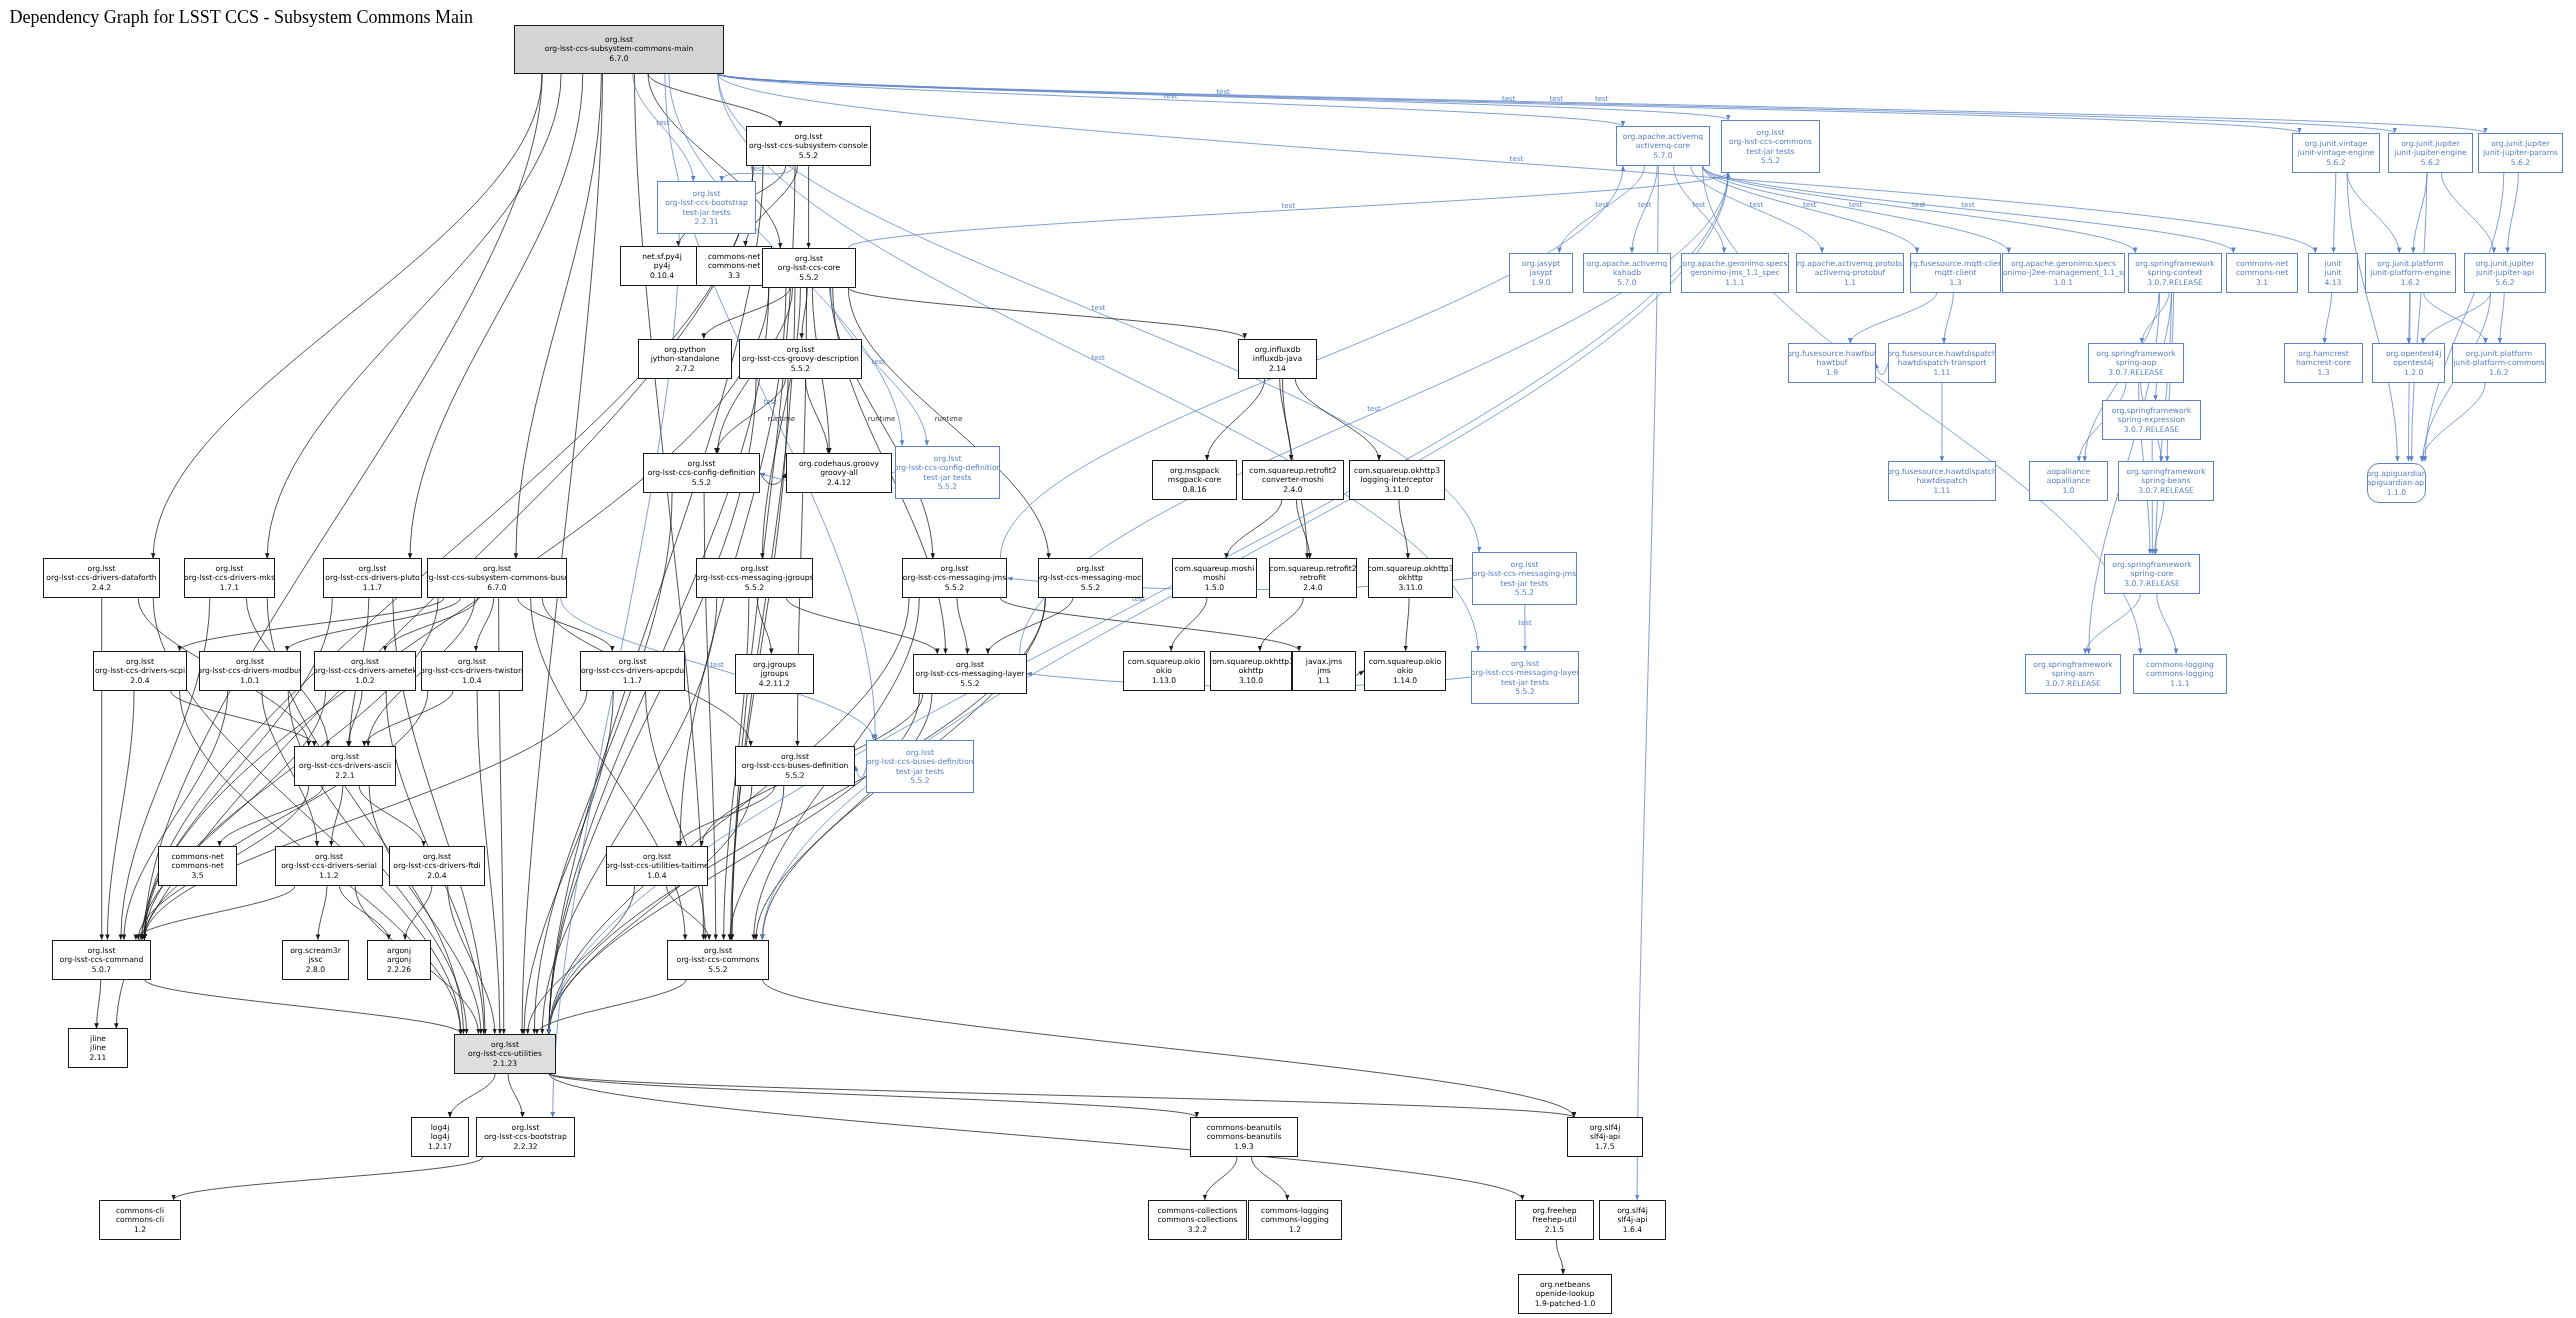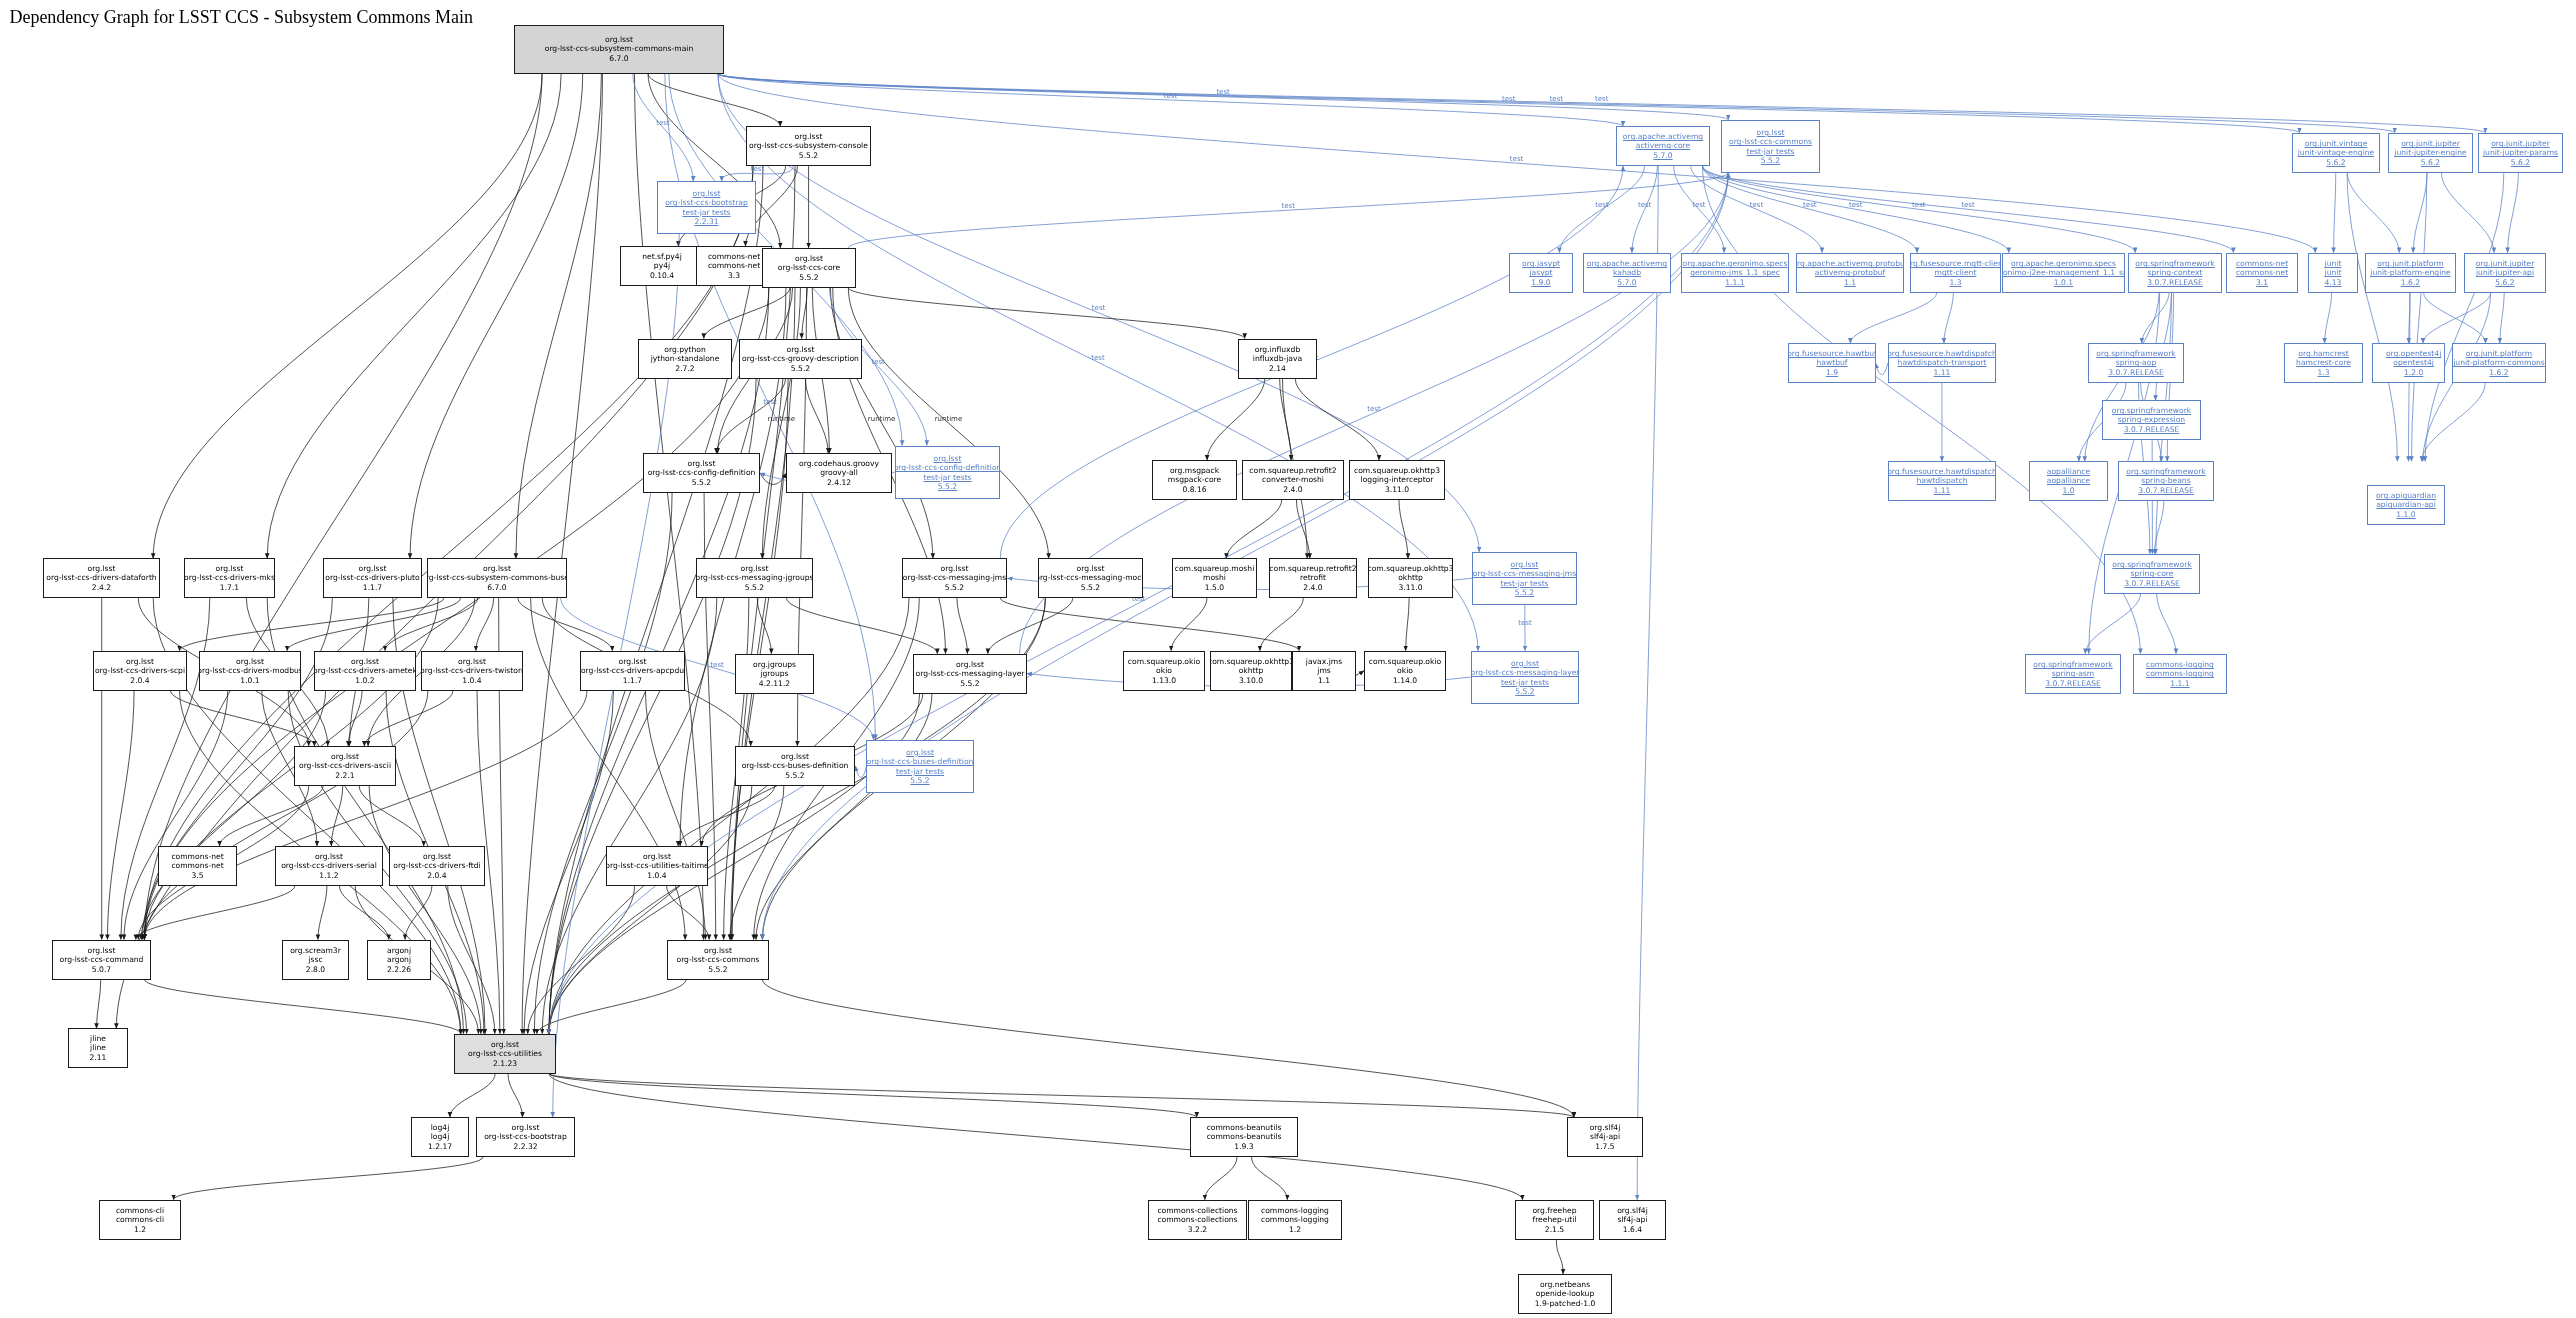--- a/index.html
+++ b/index.html
@@ -15,21 +15,21 @@
   }
   #edges { position:absolute; left:0; top:0; z-index:1; }
   .edge-label { font-size:12px; font-family:"DejaVu Sans",sans-serif; }
   .node {
     position:absolute; z-index:3; box-sizing:border-box;
     border:0.7px solid var(--ink); background:#ffffff; color:#000;
     display:flex; flex-direction:column; align-items:center; justify-content:center;
     text-align:center; font-size:7.6px; line-height:1.22; padding:1.2px 1.8px;
     white-space:nowrap; overflow:hidden;
   }
-  .node.test { border-color:var(--blue); color:var(--blue);text-decoration:underline; }
+  .node.test { border-color:var(--blue); color:var(--blue); }
   .node.main-node { background:#d4d4d4; }
   .node.hub { background:#dedede; }
   .node span { display:block; }
 </style>
 </head>
 <body>
 
 <div id="graph-canvas" style="width: 2576px; height: 1319px;">
   <div class="graph-title">Dependency Graph for LSST CCS - Subsystem Commons Main</div>
 <svg id="edges" width="2576" height="1319" viewBox="0 0 4406 2256">
@@ -701,21 +701,21 @@
     <div class="node test" style="left: 2029px; top: 461px; width: 79px; height: 40px;">
       <span>aopalliance</span>
       <span>aopalliance</span>
       <span>1.0</span>
     </div>
     <div class="node test" style="left: 2118px; top: 461px; width: 96px; height: 40px;">
       <span>org.springframework</span>
       <span>spring-beans</span>
       <span>3.0.7.RELEASE</span>
     </div>
-    <div class="node test" style="left: 2367px; top: 485px; width: 78px; height: 40px;">
+    <div class="node test" style="left: 2367px; top: 463px; width: 59px; height: 40px; border-radius: 12px;">
       <span>org.apiguardian</span>
       <span>apiguardian-api</span>
       <span>1.1.0</span>
     </div>
     <div class="node test" style="left: 2104px; top: 554px; width: 96px; height: 40px;">
       <span>org.springframework</span>
       <span>spring-core</span>
       <span>3.0.7.RELEASE</span>
     </div>
     <div class="node test" style="left: 2025px; top: 654px; width: 96px; height: 40px;">

